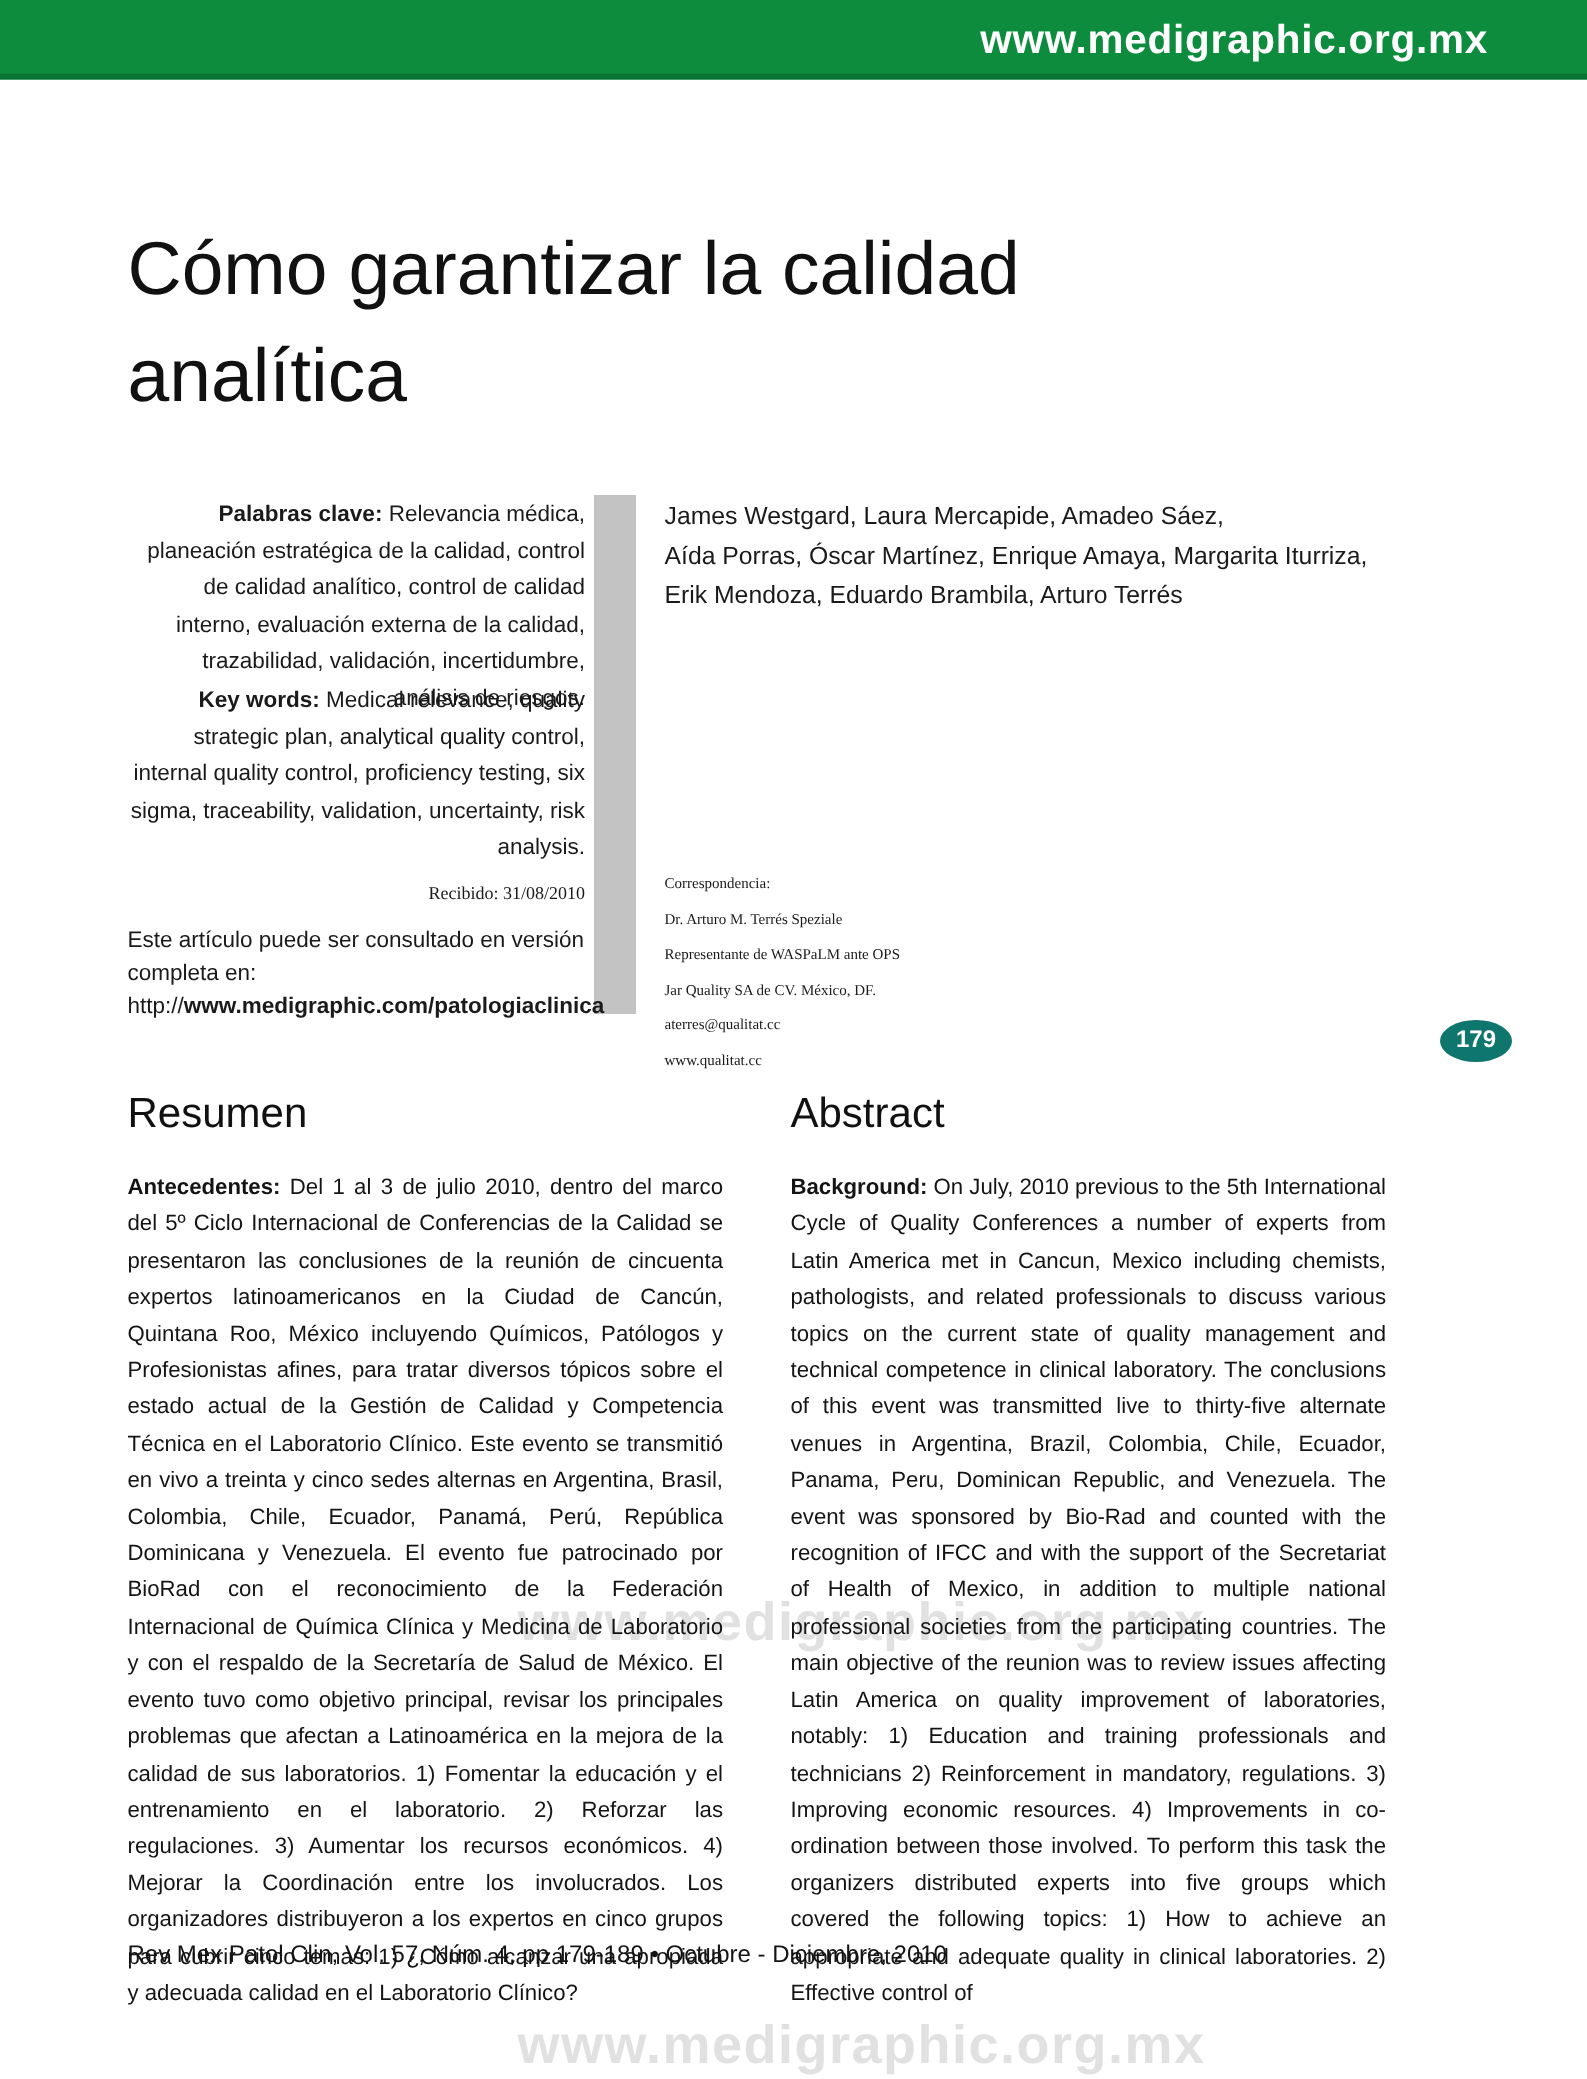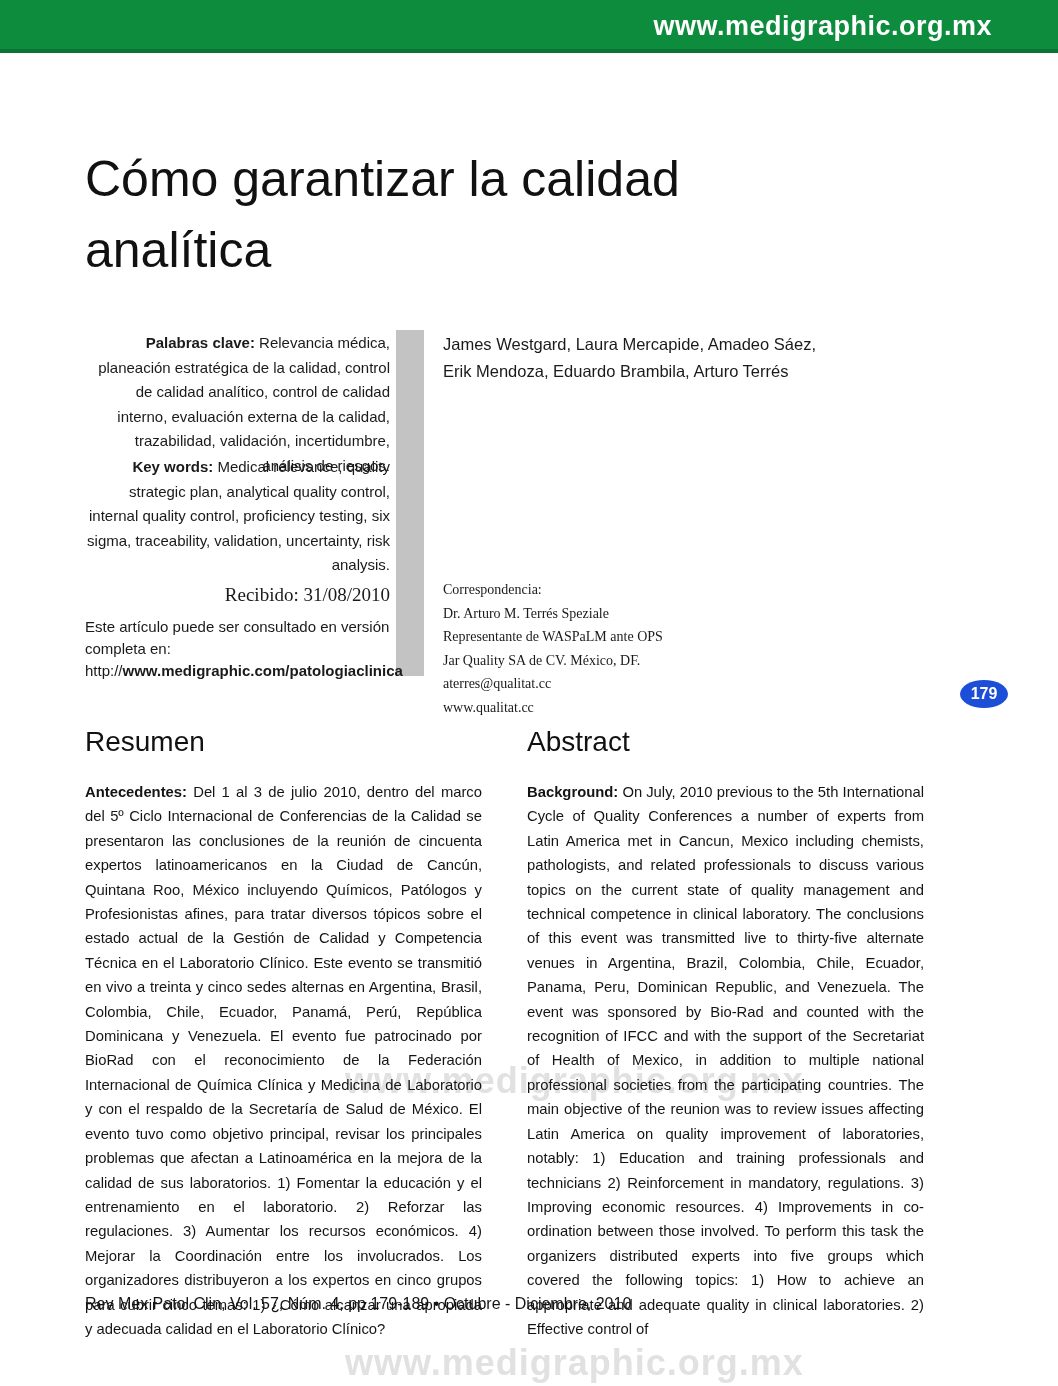--- a/index.html
+++ b/index.html
@@ -61,21 +61,21 @@
     line-height: 24.5px;
     z-index: 2;
   }
   .bold { font-weight: bold; }
   .dates {
     position: absolute;
     left: 85px; top: 583px;
     width: 305px;
     text-align: right;
     font-family: "Liberation Serif", serif;
-    font-size: 19px;
+    font-size: 12px;
     line-height: 24px;
     z-index: 2;
   }
   .availability {
     position: absolute;
     left: 85px; top: 616px;
     width: 308px;
     text-align: left;
     font-size: 15px;
     line-height: 22px;
@@ -97,31 +97,31 @@
     font-size: 16.5px;
     line-height: 26.5px;
     z-index: 2;
   }
   .authors span { display: block; }
   .correspondence {
     position: absolute;
     left: 443px; top: 578px;
     width: 420px;
     font-family: "Liberation Serif", serif;
-    font-size: 14px;
+    font-size: 10px;
     line-height: 23.5px;
     z-index: 2;
   }
   .correspondence span { display: block; }
   
   .page-badge {
     position: absolute;
     left: 960px; top: 680px;
     width: 48px; height: 28px;
-    background: #1d4ed8;
+    background: #0f766e;
     border-radius: 50%;
     color: #ffffff;
     font-weight: bold;
     font-size: 16px;
     text-align: center;
     line-height: 28px;
     z-index: 2;
   }
   
   .heading {
@@ -191,20 +191,21 @@
   <div class="dates">
     <div>Recibido: 31/08/2010</div>
   </div>
 
   <p class="availability"><span>Este artículo puede ser consultado en versión completa en: http://</span><span class="bold">www.medigraphic.com/patologiaclinica</span></p>
 
   <div class="divider-bar"></div>
 
   <div class="authors">
     <span>James Westgard, Laura Mercapide, Amadeo Sáez,</span>
+    <span>Aída Porras, Óscar Martínez, Enrique Amaya, Margarita Iturriza,</span>
     <span>Erik Mendoza, Eduardo Brambila, Arturo Terrés</span>
   </div>
 
   <div class="correspondence">
     <span>Correspondencia:</span>
     <span>Dr. Arturo M. Terrés Speziale</span>
     <span>Representante de WASPaLM ante OPS</span>
     <span>Jar Quality SA de CV. México, DF.</span>
     <span>aterres@qualitat.cc</span>
     <span>www.qualitat.cc</span>

